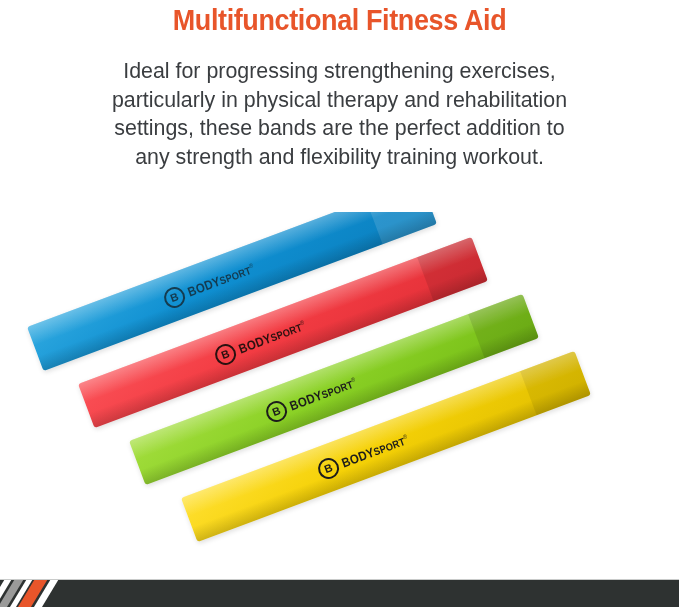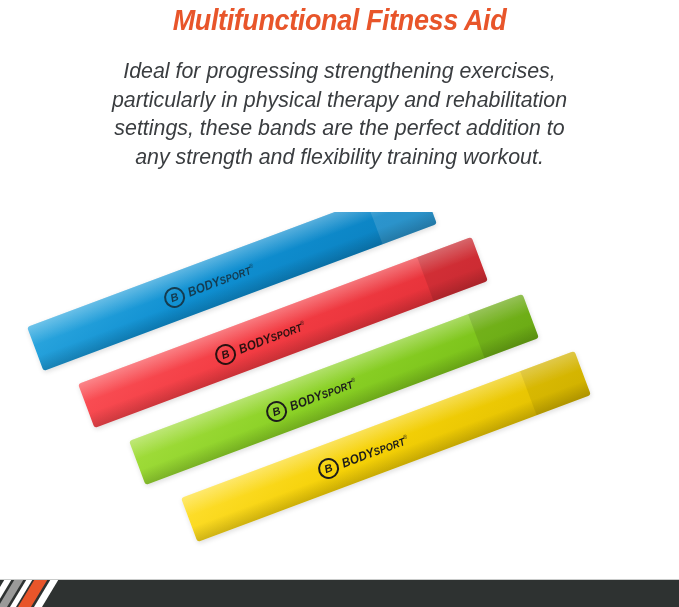--- a/index.html
+++ b/index.html
@@ -11,21 +11,20 @@
   body {
     font-family: "Liberation Sans", sans-serif;
   }
 
   #page {
     position: relative;
     width: 679px;
     height: 607px;
     background: #ffffff;
     overflow: hidden;
-    font-style: italic;
   }
 
   
   #headline {
     position: absolute;
     top: 4px;
     left: 0;
     width: 679px;
     text-align: center;
     font-size: 29px;

